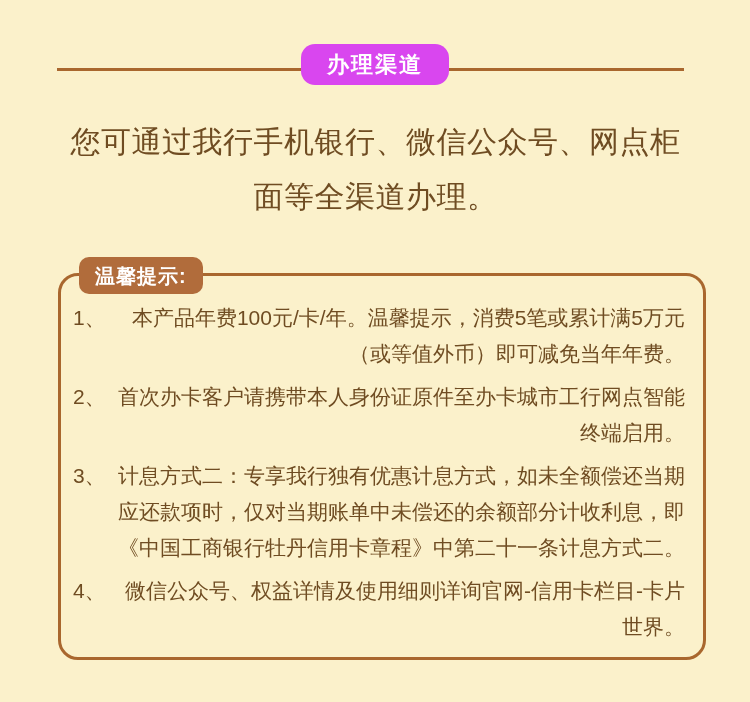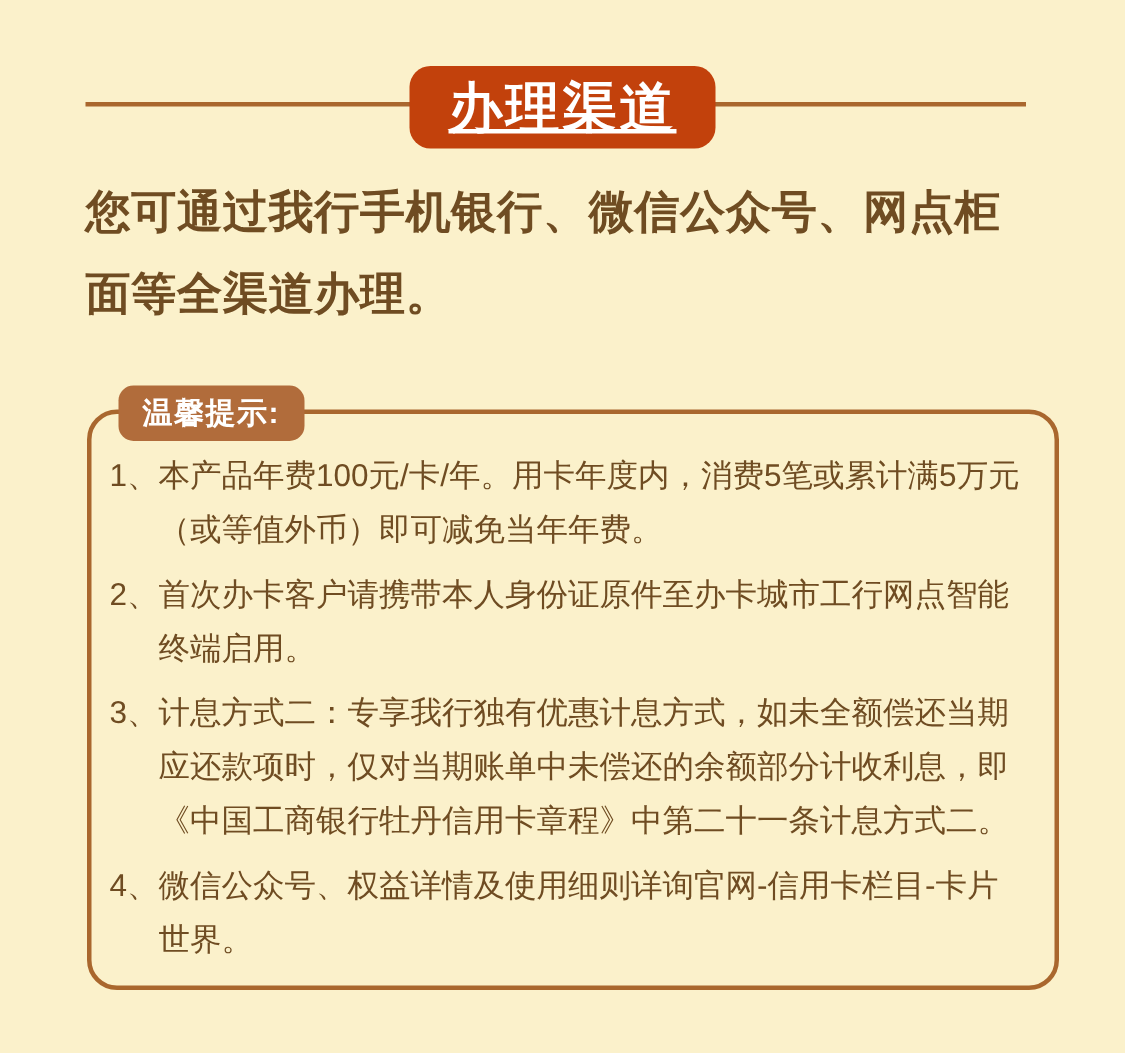--- a/index.html
+++ b/index.html
@@ -30,50 +30,51 @@
     left: 57px;
     right: 66px;
     top: 24px;
     border-top: 3px solid #A9672E;
   }
   .header-badge {
     position: absolute;
     left: 50%;
     top: 0;
     transform: translateX(-50%);
-    background: #c2410c;
+    background: #d946ef;
     color: #FFFFFF;
-    font-size: 36px;
+    font-size: 22px;
     font-weight: bold;
     letter-spacing: 2px;
     line-height: 1;
     padding: 10px 26px 9px 26px;
     border-radius: 14px;
     white-space: nowrap;
-    text-decoration: underline;
   }
 
   
   .intro {
     margin: 20px 56px 0 57px;
     font-size: 30px;
     line-height: 55px;
-    font-weight: 700;
+    font-weight: 400;
     color: #6F4C22;
     letter-spacing: 0.5px;
+    text-align: center;
   }
 
   
   .tips-box {
     position: relative;
     margin: 49px 44px 0 58px;
     border: 3px solid #A9672E;
     border-radius: 20px;
     padding: 24px 18px 12px 12px;
     background: transparent;
+    text-align: right;
   }
   .tips-badge {
     position: absolute;
     top: -19px;
     left: 18px;
     background: #B16C3B;
     color: #FFFFFF;
     font-size: 20px;
     font-weight: bold;
     line-height: 1;
@@ -112,21 +113,21 @@
     <div class="header-badge">办理渠道</div>
   </div>
 
   <div class="intro">您可通过我行手机银行、微信公众号、网点柜面等全渠道办理。</div>
 
   <div class="tips-box">
     <div class="tips-badge">温馨提示:</div>
     <ul class="tips-list">
       <li class="tip-item">
         <span class="tip-num">1、</span>
-        <span class="tip-text">本产品年费100元/卡/年。用卡年度内，消费5笔或累计满5万元（或等值外币）即可减免当年年费。</span>
+        <span class="tip-text">本产品年费100元/卡/年。温馨提示，消费5笔或累计满5万元（或等值外币）即可减免当年年费。</span>
       </li>
       <li class="tip-item">
         <span class="tip-num">2、</span>
         <span class="tip-text">首次办卡客户请携带本人身份证原件至办卡城市工行网点智能终端启用。</span>
       </li>
       <li class="tip-item">
         <span class="tip-num">3、</span>
         <span class="tip-text">计息方式二：专享我行独有优惠计息方式，如未全额偿还当期应还款项时，仅对当期账单中未偿还的余额部分计收利息，即《中国工商银行牡丹信用卡章程》中第二十一条计息方式二。</span>
       </li>
       <li class="tip-item">

